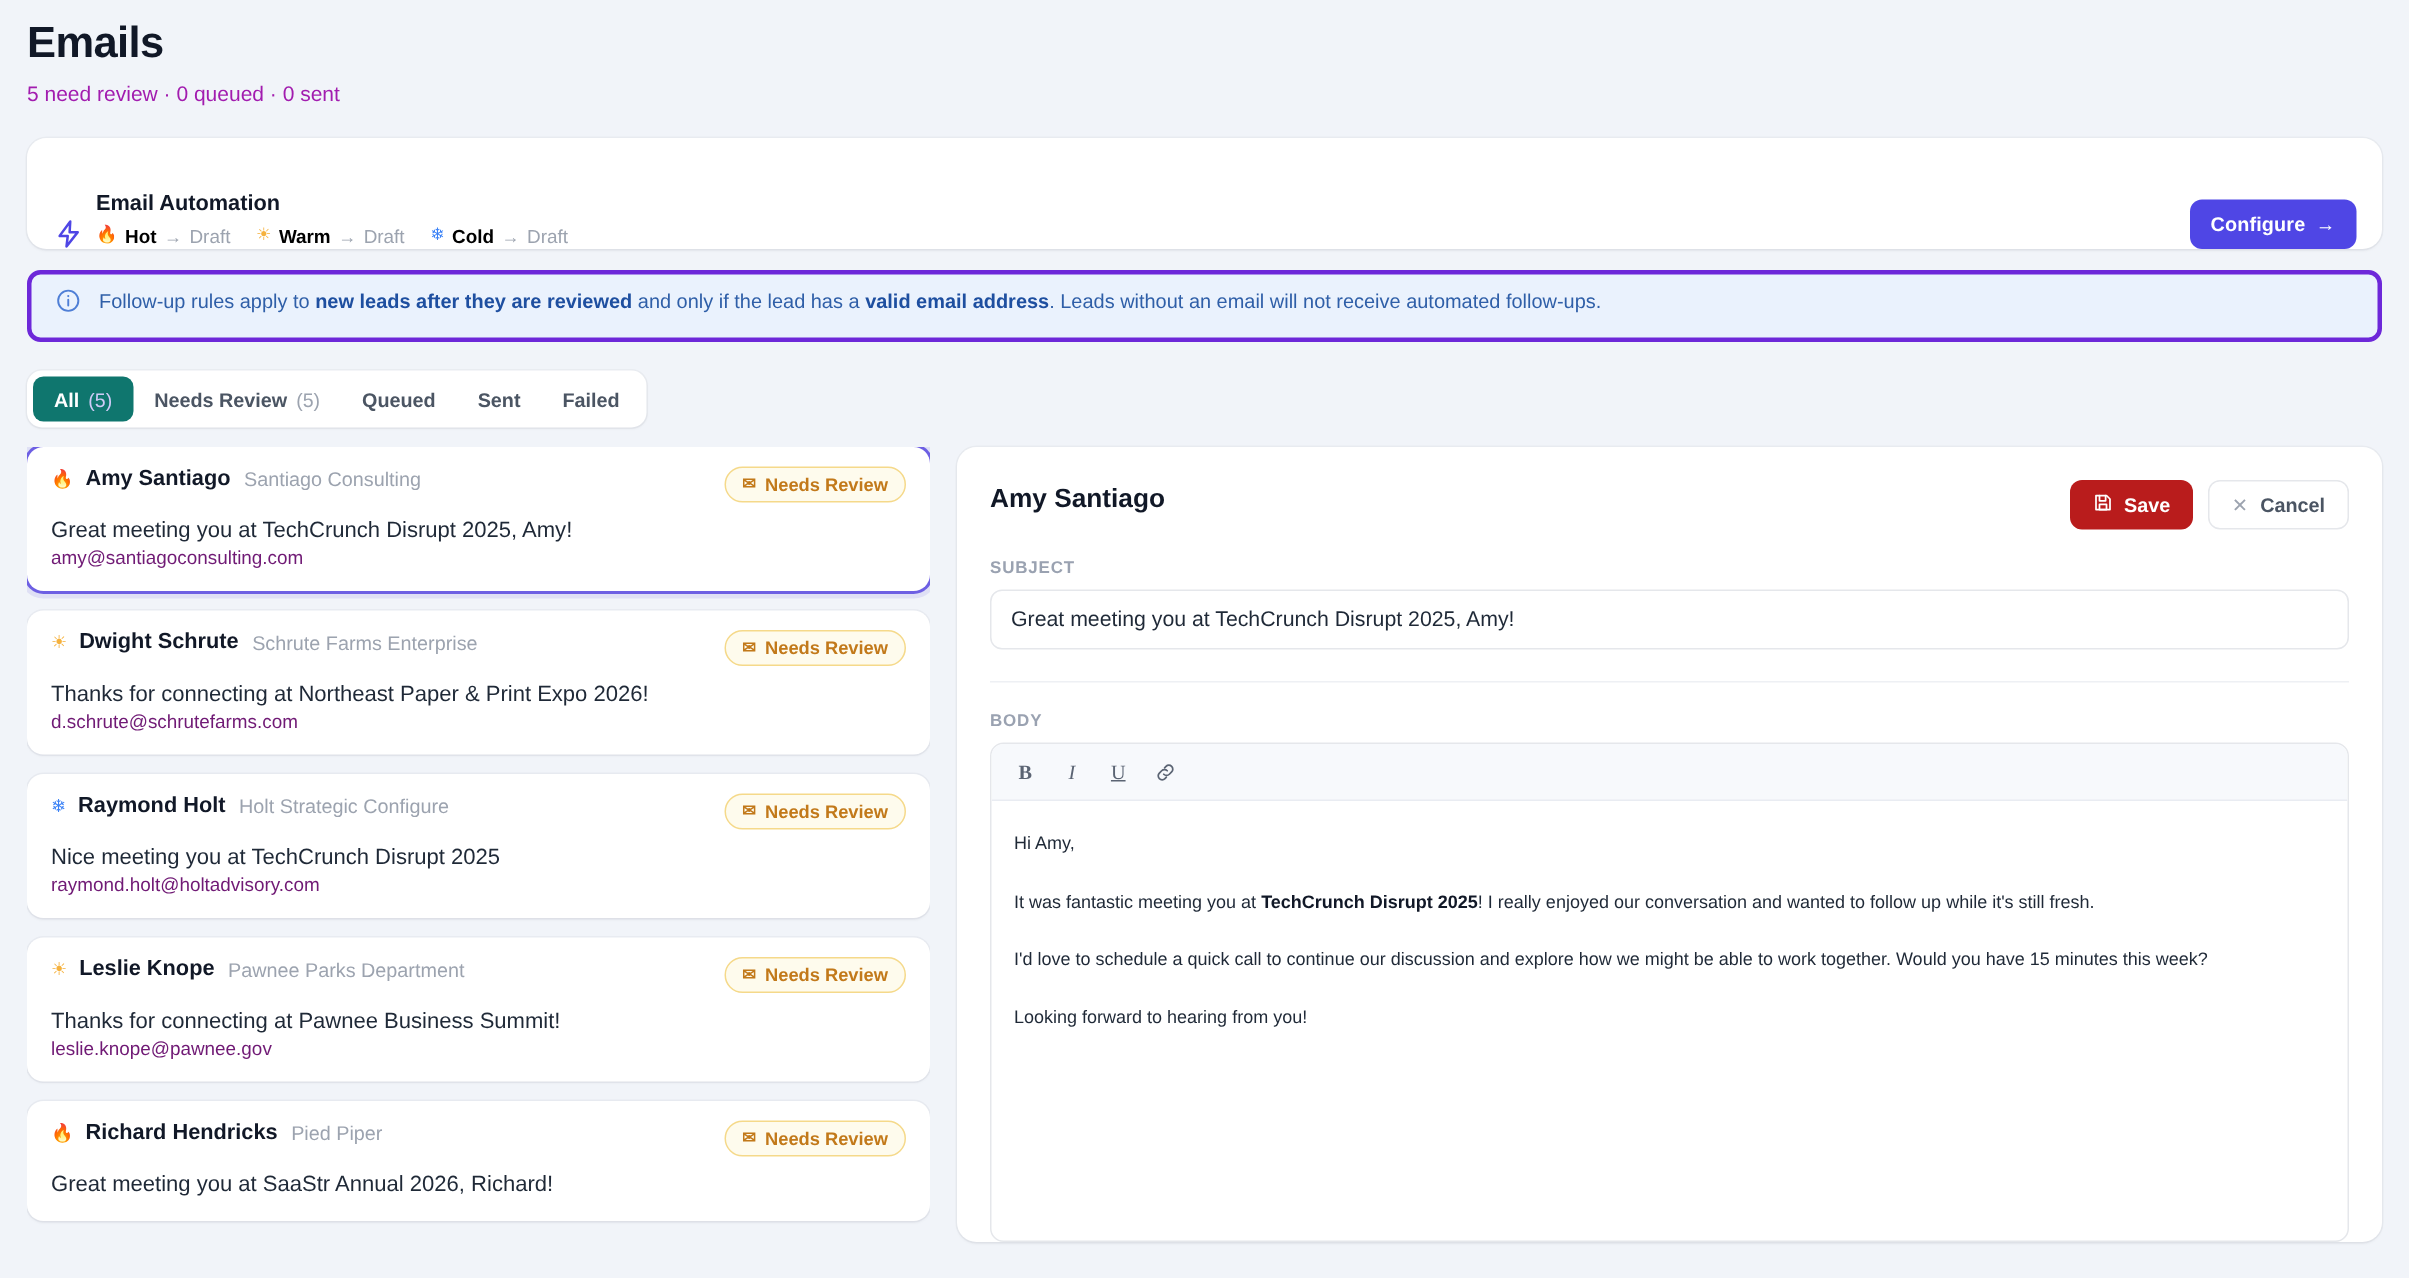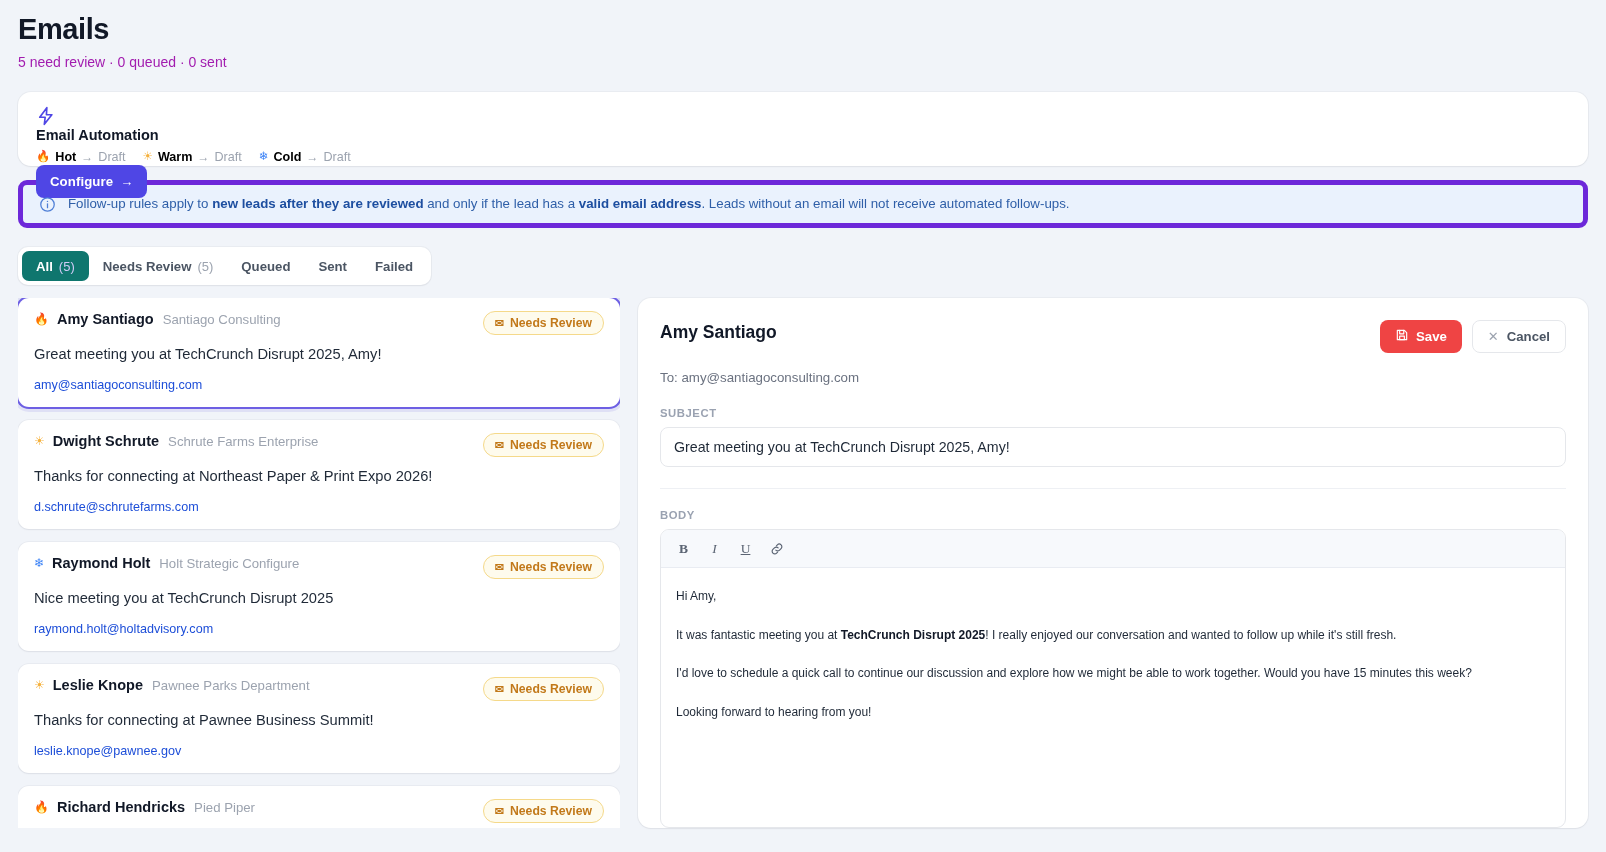--- a/index.html
+++ b/index.html
@@ -20,24 +20,23 @@
   .page-sub {
     font-size: 14px; color: #a21caf; margin-top: 7px; line-height: 18px;
   }
 
   
   .automation-card {
     margin-top: 21px;
     background: #ffffff;
     border-radius: 13px;
     height: 74px;
-    display: flex; align-items: flex-start;
-    padding: 16px 17px 0 18px;
+    display: flex; align-items: flex-end;
+    padding: 0 17px 0 18px;
     box-shadow: 0 1px 2px rgba(16,24,40,.05), 0 0 0 1px rgba(16,24,40,.035);
-    flex-direction: column;
   }
   .bolt-icon { width: 20px; height: 20px; flex: none; margin-right: 8px; margin-top: -2px; }
   .automation-main { flex: 1 1 auto; min-width: 0; }
   .automation-title {
     font-size: 14.5px; font-weight: 700; color: #111827; line-height: 18px;
   }
   .rules-row {
     display: flex; align-items: center; gap: 17px; margin-top: 5px;
   }
   .rule { display: flex; align-items: center; font-size: 12.6px; line-height: 16px; white-space: nowrap; }
@@ -57,24 +56,24 @@
     height: 33px; padding: 0 14px;
     display: flex; align-items: center; gap: 7px;
     cursor: pointer; letter-spacing: .1px;
   }
   .configure-btn .arr { font-size: 13px; font-weight: 400; }
 
   
   .info-banner {
     margin-top: 14px;
     background: #eaf2fd;
-    border: 5px solid #6d28d9;
+    border: 3px solid #6d28d9;
     border-radius: 9px;
     min-height: 48px;
-    display: flex; align-items: center;
+    display: flex; 
     padding: 9px 16px;
   }
   .info-icon { width: 17px; height: 17px; flex: none; margin-right: 12px; }
   .info-text { font-size: 13.3px; color: #2f5fa8; line-height: 18px; }
   .info-text b { font-weight: 700; color: #1e4fa0; }
 
   
   .tabs {
     margin-top: 19px;
     display: inline-flex; align-items: center;
@@ -127,37 +126,37 @@
   .badge {
     flex: none;
     display: inline-flex; align-items: center; gap: 6px;
     background: #fefbed; border: 1px solid #f5d98a;
     color: #c2791a; font-size: 12.2px; font-weight: 700;
     border-radius: 999px; height: 24px; padding: 0 11px;
     white-space: nowrap;
   }
   .badge .mail { font-size: 11px; line-height: 1; }
   .card-subject { font-size: 14.7px; color: #1f2937; margin-top: 9px; line-height: 20px; }
-  .card-email { font-size: 12.6px; color: #1d4ed8; margin-top: 13px; line-height: 16px; }
+  .card-email { font-size: 12.6px; color: #701a75; margin-top: 0; line-height: 16px; }
 
   
   .detail-panel {
     background: #ffffff;
     border-radius: 13px;
     height: 100%;
     overflow: hidden;
     box-shadow: 0 1px 2px rgba(16,24,40,.05), 0 0 0 1px rgba(16,24,40,.035);
     display: flex; flex-direction: column;
   }
   .detail-head { padding: 22px 22px 0 22px; }
   .detail-head-row { display: flex; align-items: flex-start; }
   .detail-name { font-size: 17.5px; font-weight: 700; color: #111827; flex: 1 1 auto; line-height: 24px; }
   .detail-actions { display: flex; align-items: center; gap: 10px; flex: none; }
   .save-btn {
-    background: #ef4444; color: #fff; border: none; border-radius: 8px;
+    background: #b91c1c; color: #fff; border: none; border-radius: 8px;
     height: 33px; padding: 0 15px;
     display: flex; align-items: center; gap: 7px;
     font-size: 13.2px; font-weight: 700; cursor: pointer;
   }
   .cancel-btn {
     background: #fff; color: #4b5563;
     border: 1px solid #e5e7eb; border-radius: 8px;
     height: 33px; padding: 0 15px;
     display: flex; align-items: center; gap: 8px;
     font-size: 13.2px; font-weight: 700; cursor: pointer;
@@ -389,21 +388,20 @@
                   </svg>
                 </span>
                 <span>Save</span>
               </button>
               <button class="cancel-btn">
                 <span class="x">✕</span>
                 <span>Cancel</span>
               </button>
             </div>
           </div>
-          <div class="detail-to">To: amy@santiagoconsulting.com</div>
 
           <div class="field-label">SUBJECT</div>
           <input class="subject-input" type="text" value="Great meeting you at TechCrunch Disrupt 2025, Amy!" style="">
           <div class="detail-divider"></div>
         </div>
 
         <div class="body-section" style="display:flex;flex-direction:column;flex:1 1 auto;min-height:0;padding-bottom:0;">
           <div class="field-label">BODY</div>
           <div class="editor-wrap">
             <div class="editor-toolbar">

